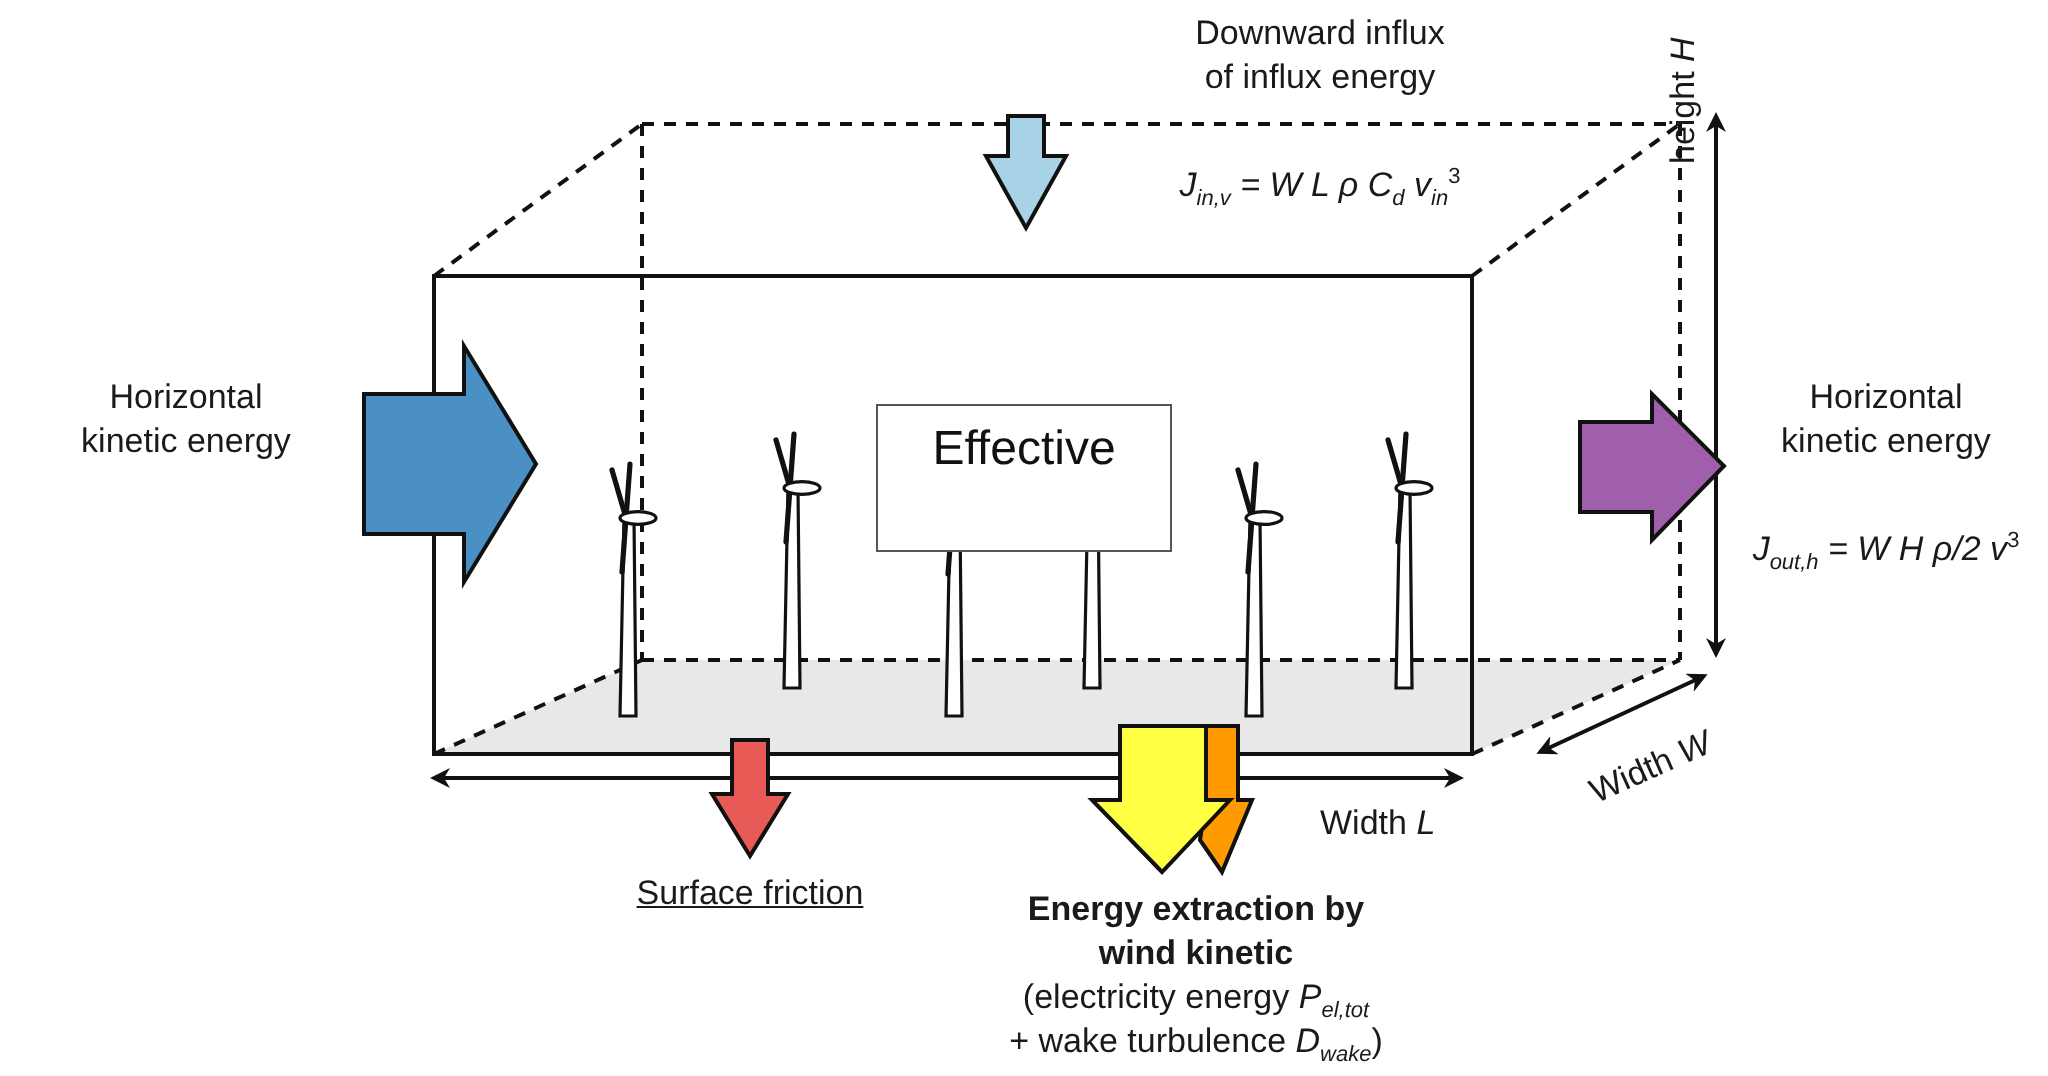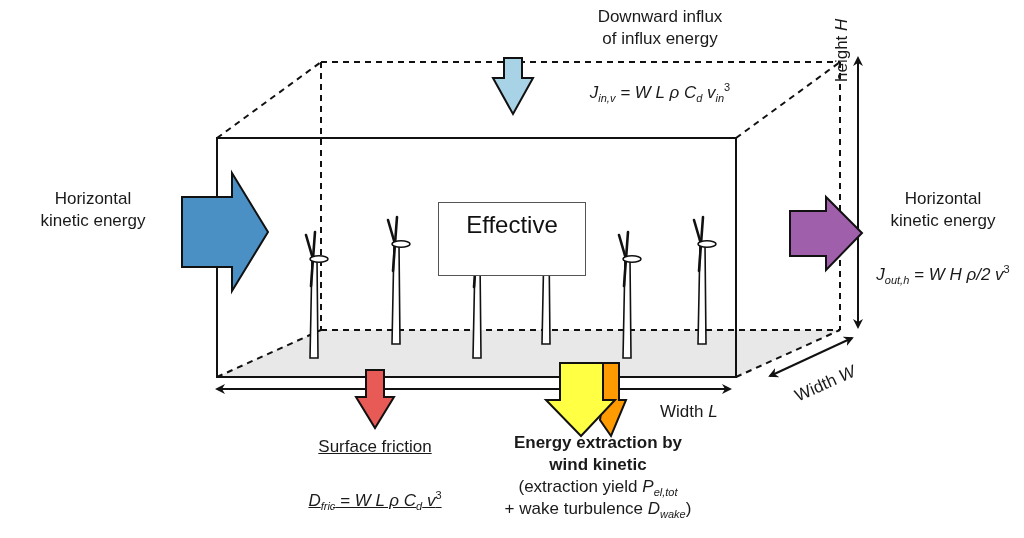--- a/index.html
+++ b/index.html
@@ -120,25 +120,24 @@
 </div>
 
 <div class="lbl" style="left:868px; top:188px; width:150px;">
   <div>Horizontal</div>
   <div>kinetic energy</div>
   <div class="eq"><span>J</span><sub>out,h</sub><span> = W H ρ/2 v</span><sup style="font-style:normal">3</sup></div>
 </div>
 
 <div class="lbl" style="left:290px; top:436px; width:170px;text-decoration:underline;">
   <div>Surface friction</div>
-  <div class="eq"><span>D</span><sub>fric</sub><span> = W L ρ C</span><sub>d</sub><span> v</span><sup style="font-style:normal">3</sup></div>
 </div>
 
-<div class="lbl" style="left:478px; top:432px; width:240px;">
+<div class="lbl" style="left:478px; top:444px; width:240px;">
   <div class="bold">Energy extraction by</div>
   <div class="bold">wind kinetic</div>
-  <div><span>(extraction yield </span><i>P</i><sub><i>el,tot</i></sub></div>
+  <div><span>(electricity energy </span><i>P</i><sub><i>el,tot</i></sub></div>
   <div><span>+ wake turbulence </span><i>D</i><sub><i>wake</i></sub><span>)</span></div>
 </div>
 
 <div class="rot" style="left:660px; top:402px;"><span>Width </span><i>L</i></div>
 <div class="rot" style="left:832px; top:82px; transform:rotate(-90deg); transform-origin:left top;"><span>height </span><i>H</i></div>
 <div class="rot" style="left:792px; top:388px; transform:rotate(-24deg); transform-origin:left top;"><span>Width </span><i>W</i></div>
 
 </body></html>

